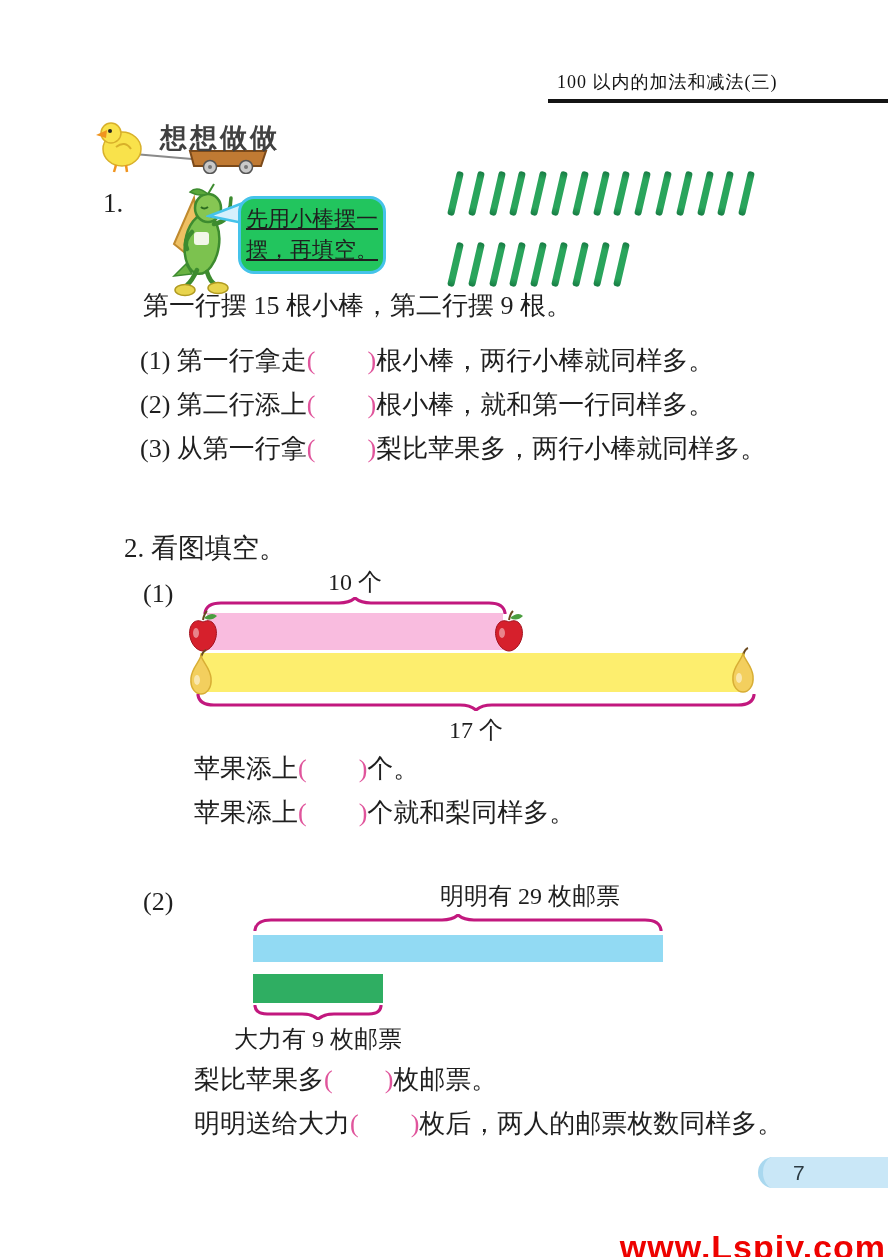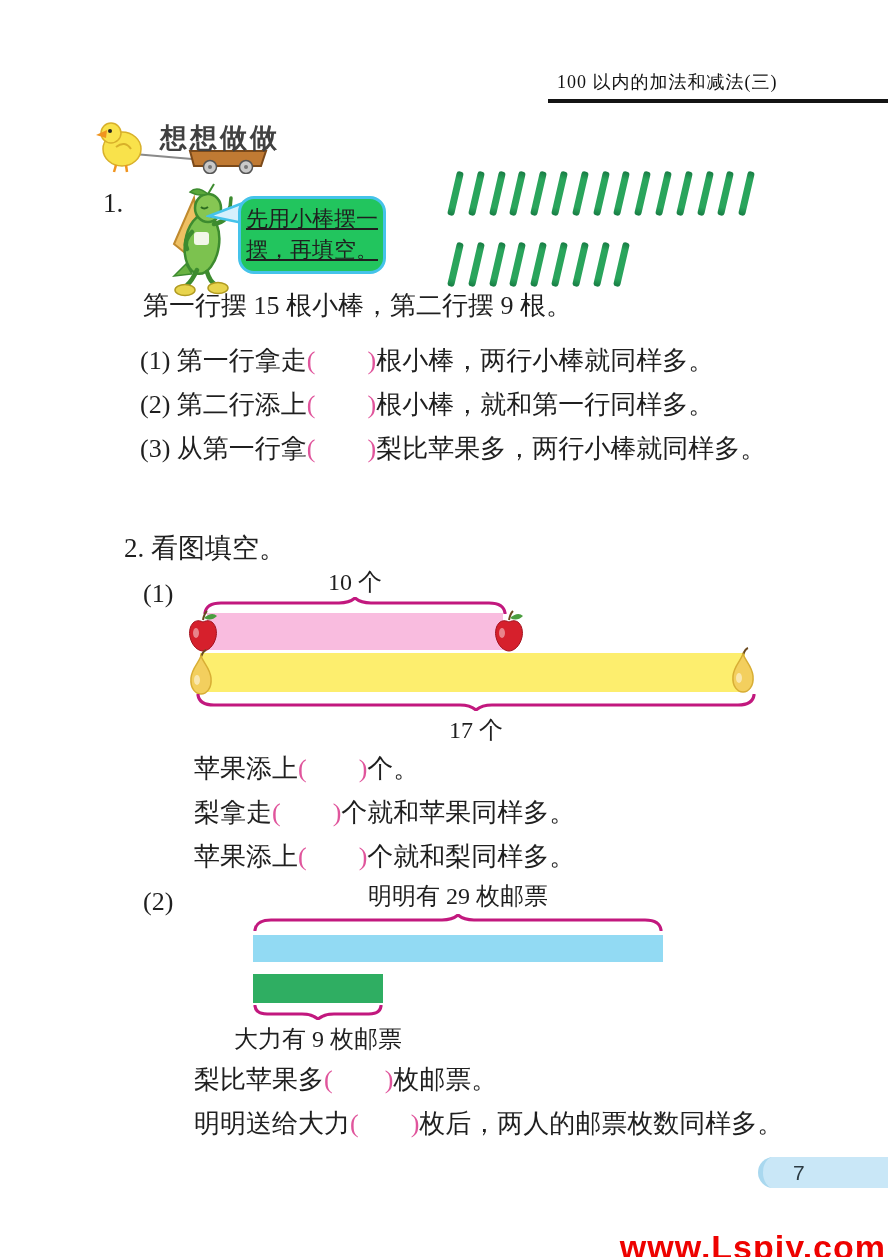--- a/index.html
+++ b/index.html
@@ -189,29 +189,26 @@
         <path d="M2 1 C3 8 8 11 18 11 L264 11 Q274 11 280 16 Q286 11 296 11 L542 11 C552 11 557 8 558 1" fill="none" stroke="#c2187e" stroke-width="3.2" stroke-linecap="round"></path>
       </svg>
     </div>
   <div class="abs diagram-label" style="left:326px;top:714px;width:300px;">17 个</div>
 
   <div class="abs" style="left:194px;top:747px;">
     <div class="body-line">
       <span>苹果添上</span><span class="gap">(　　)</span><span>个。</span>
     </div>
     <div class="body-line">
-      <span>梨拿走</span><span class="gap">(　　)</span><span>个就和苹果同样多。</span>
-    </div>
-    <div class="body-line">
       <span>苹果添上</span><span class="gap">(　　)</span><span>个就和梨同样多。</span>
     </div>
   </div>
 
   <div class="abs body-line" style="left:143px;top:880px;">(2)</div>
-  <div class="abs diagram-label" style="left:308px;top:880px;width:300px;">明明有 29 枚邮票</div>
+  <div class="abs diagram-label" style="left:320px;top:880px;width:300px;text-align:right;">明明有 29 枚邮票</div>
   <div class="brace" style="left:253px;top:914px;width:410px;height:17px;">
       <svg width="410" height="17" viewBox="0 0 410 17">
         <path d="M2 16 C3 9 8 6 18 6 L189 6 Q199 6 205 1 Q211 6 221 6 L392 6 C402 6 407 9 408 16" fill="none" stroke="#c2187e" stroke-width="3.2" stroke-linecap="round"></path>
       </svg>
     </div>
   <div class="bar bar-blue" style="left:253px;top:935px;width:410px;height:27px;"></div>
   <div class="bar bar-green" style="left:253px;top:974px;width:130px;height:29px;"></div>
   <div class="brace" style="left:253px;top:1005px;width:130px;height:15px;">
       <svg width="130" height="15" viewBox="0 0 130 15">
         <path d="M2 1 C3 8 8 9 18 9 L49 9 Q59 9 65 14 Q71 9 81 9 L112 9 C122 9 127 8 128 1" fill="none" stroke="#c2187e" stroke-width="3.2" stroke-linecap="round"></path>

